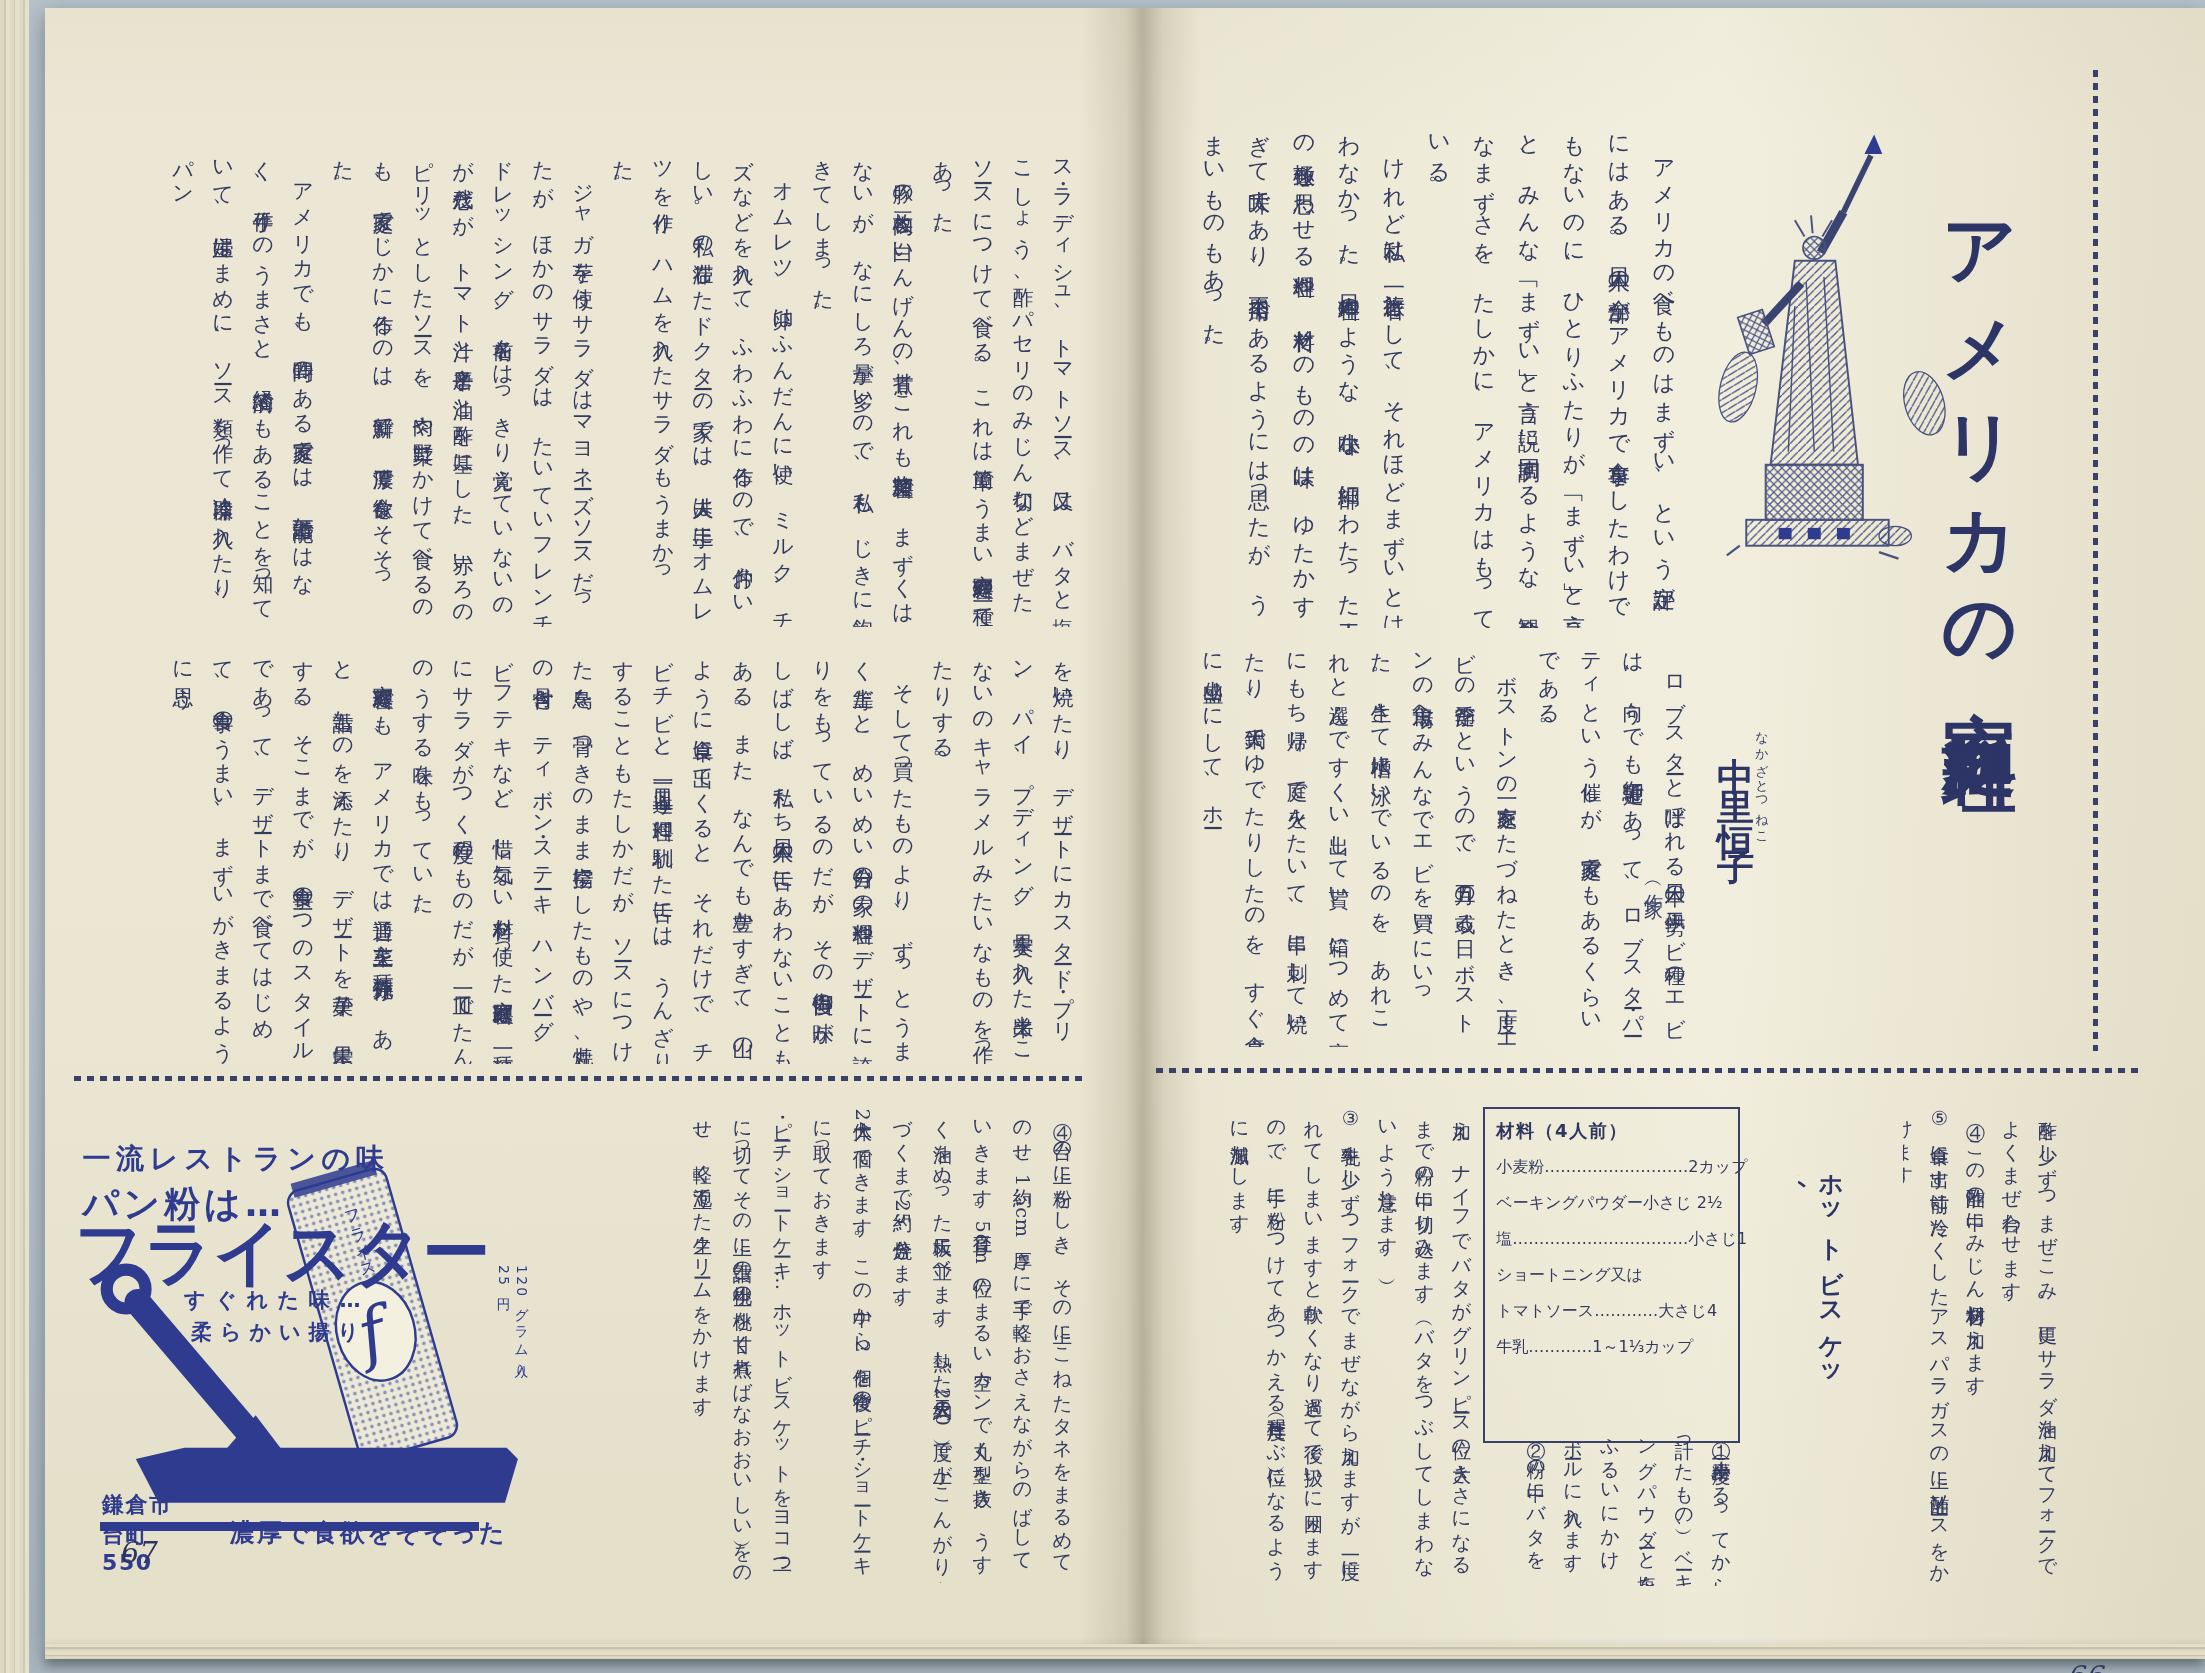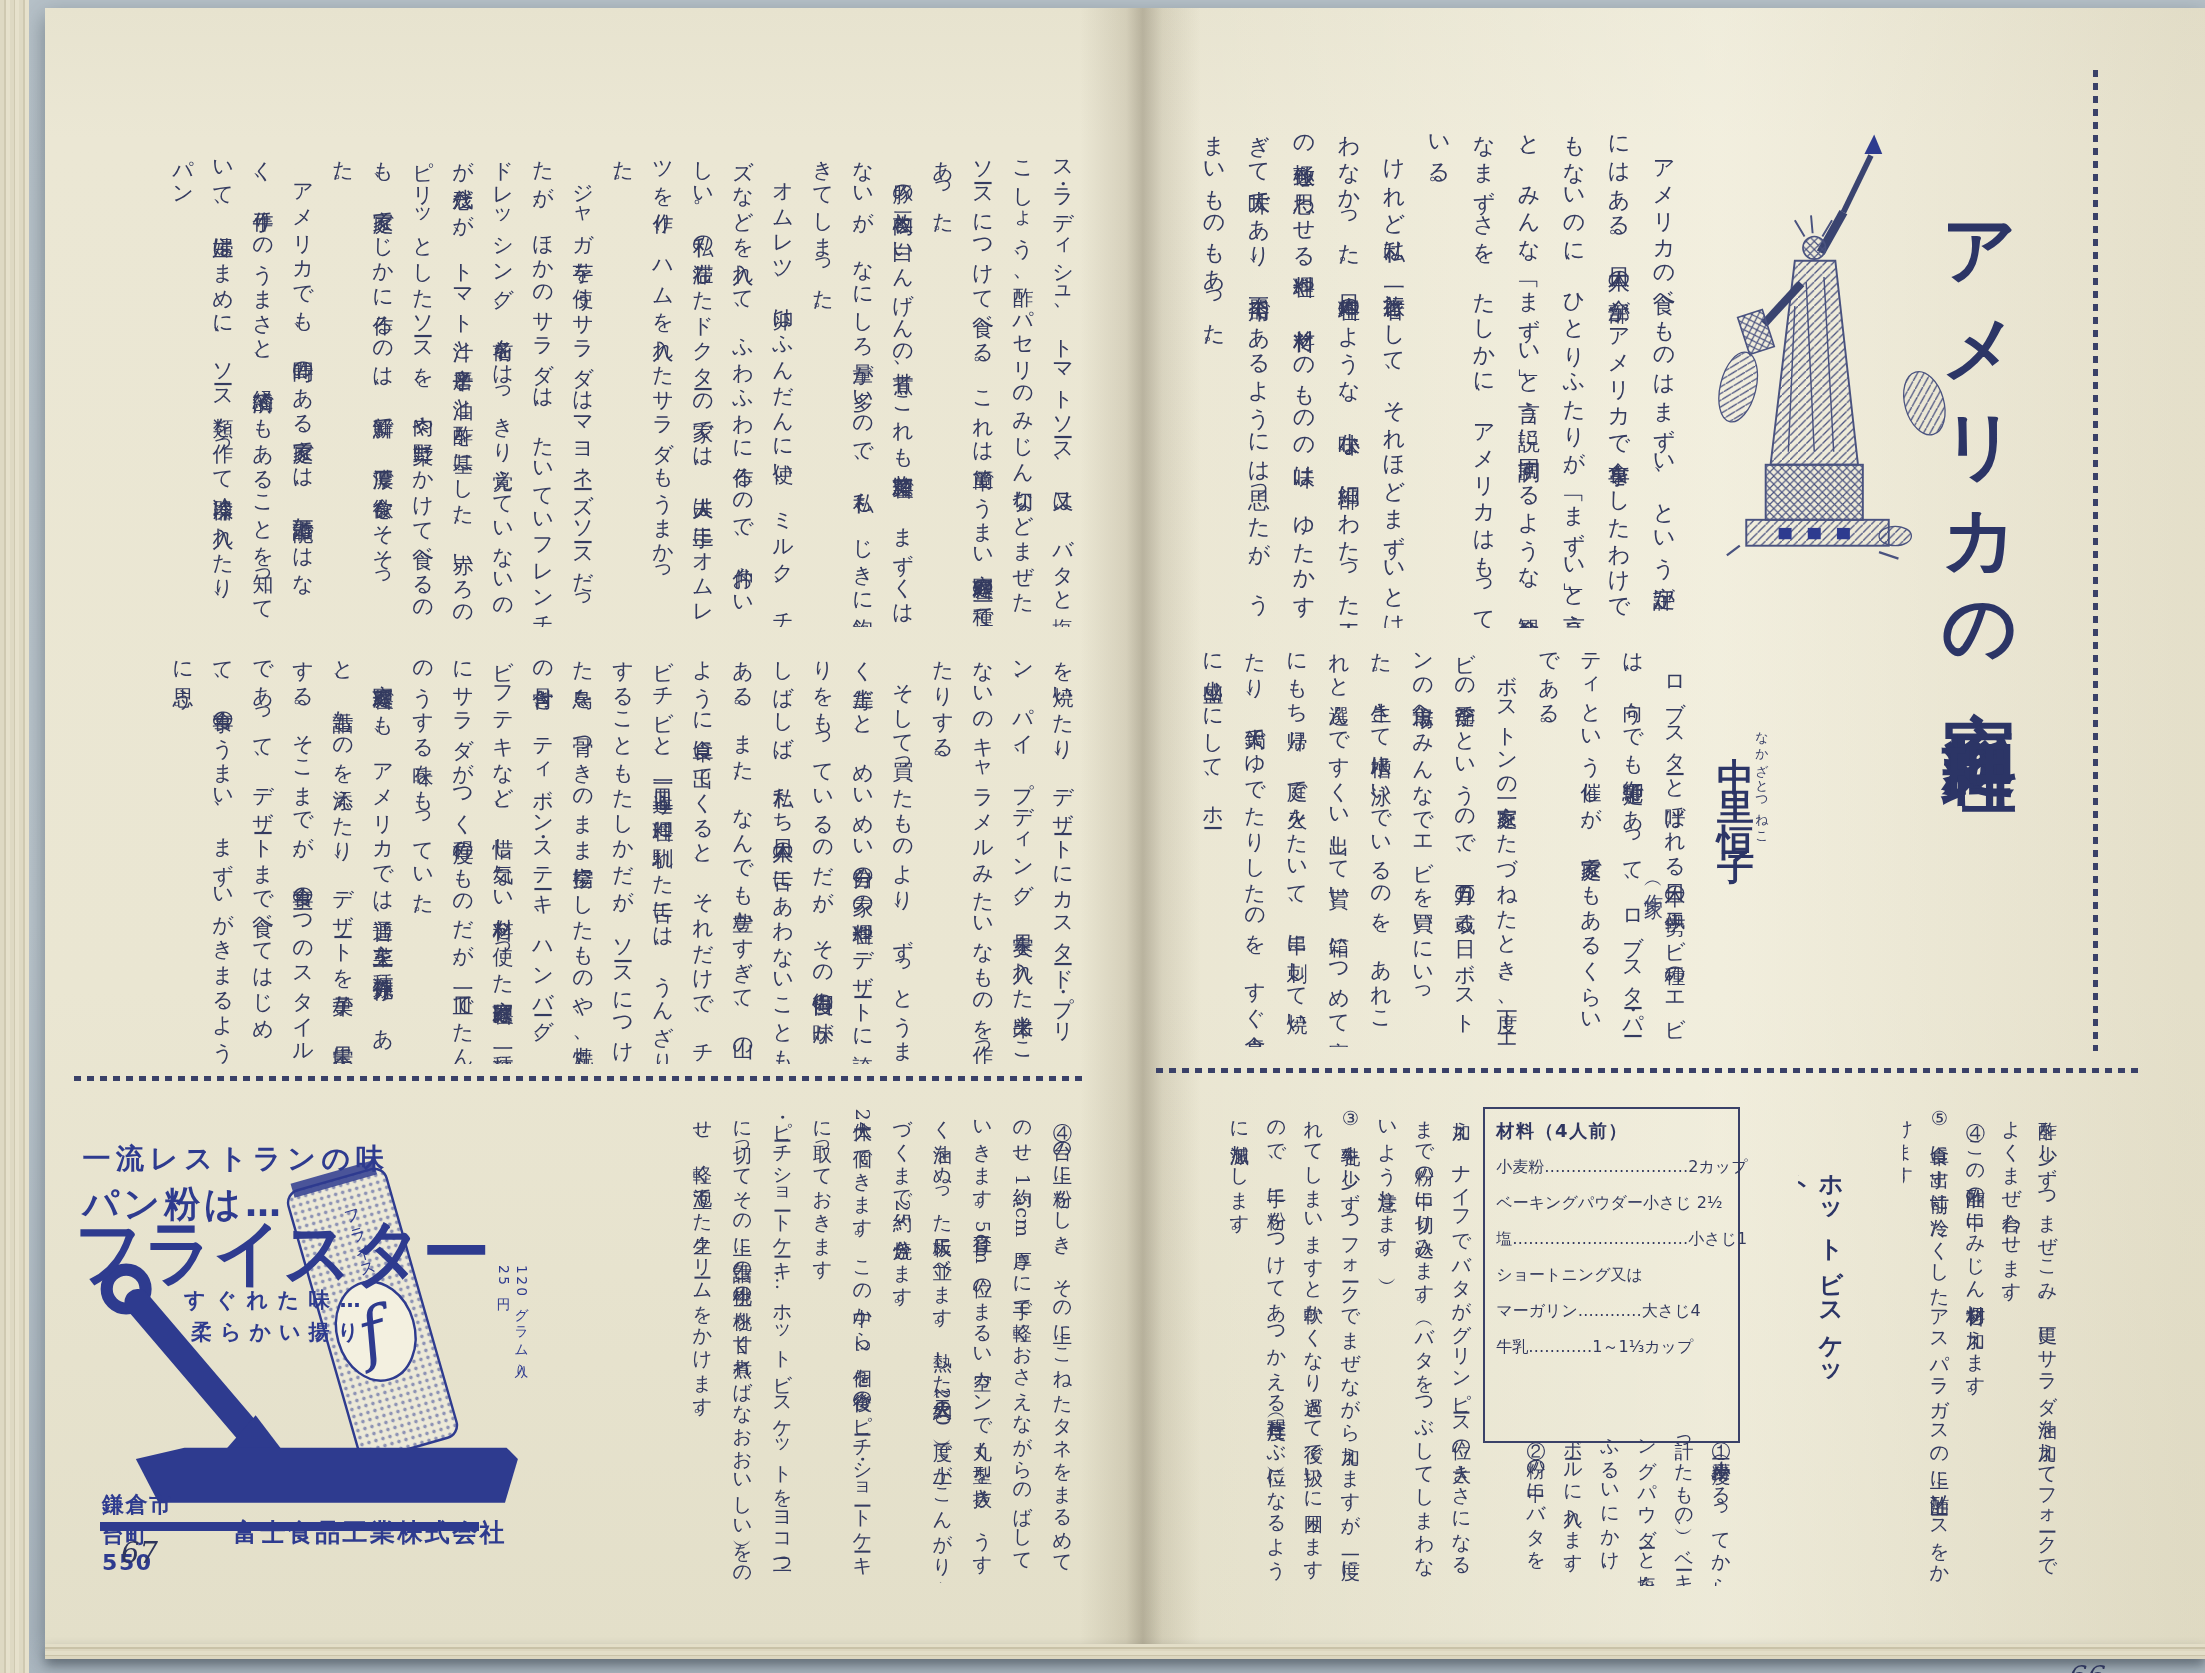--- a/index.html
+++ b/index.html
@@ -139,21 +139,21 @@
 ④この酢油の中にみじん切材料を加えます。
 ⑤食卓に出す寸前に冷たくしたアスパラガスの上に酢油ソースをかけます。</div>
   <div class="vtext" id="r-recipe-title">ホットビスケット</div>
 
   <div id="ing-box">
     <div class="ing-head">材料（4人前）</div>
     <div class="ing-line">小麦粉………………………2カップ</div>
     <div class="ing-line">ベーキングパウダー小さじ 2½</div>
     <div class="ing-line">塩……………………………小さじ1</div>
     <div class="ing-line">ショートニング又は</div>
-    <div class="ing-line">マーガリン…………大さじ4</div>
+    <div class="ing-line">トマトソース…………大さじ4</div>
     <div class="ing-line">牛乳…………1～1⅓カップ</div>
   </div>
 
   <div class="vtext body-ink" id="r-steps-a">①小麦粉（一度ふるってから計ったもの）、ベーキングパウダーと塩をふるいにかけ、ボールに入れます。②粉の中にバタを</div>
   <div class="vtext body-ink" id="r-steps-b">加え、ナイフでバタがグリンピース位の大きさになるまで粉の中に切り込みます。（バタをつぶしてしまわないよう注意します。）
 ③牛乳を少しずつフォークでまぜながら加えますが、一度に全部入れてしまいますと軟かくなり過ぎて後で扱いに困りますので、手に粉をつけてあつかえる程度（耳たぶ位）になるように加減をします。</div>
 
   <div class="pagenum" id="pn-right">66</div>
 
   <div class="vtext body-ink" id="l-tier1">ス・ラディシュ、トマトソース、又は、バタと塩こしょう、酢、パセリのみじん切などまぜたソースにつけて食べる。これは簡単でうまい家庭料理の一種であった。
@@ -200,20 +200,20 @@
     </svg>
     <div class="tagline">一流レストランの味</div>
     <div class="intro">パン粉は…</div>
     <div class="brand">フライスター</div>
     <div class="slogan1">すぐれた味…</div>
     <div class="slogan2">柔らかい揚り</div>
     <div class="grams">120グラム入り
 25円</div>
     <div class="company-row">
       <span class="addr">鎌倉市台町550</span>
-      <span class="comp">富士食品工業株式会社</span>
+      <span class="comp">濃厚で食欲をそそった</span>
     </div>
     <div class="bar"></div>
   </div>
 
   <div class="pagenum" id="pn-left">67</div>
 </div>
 
 
 </body></html>

